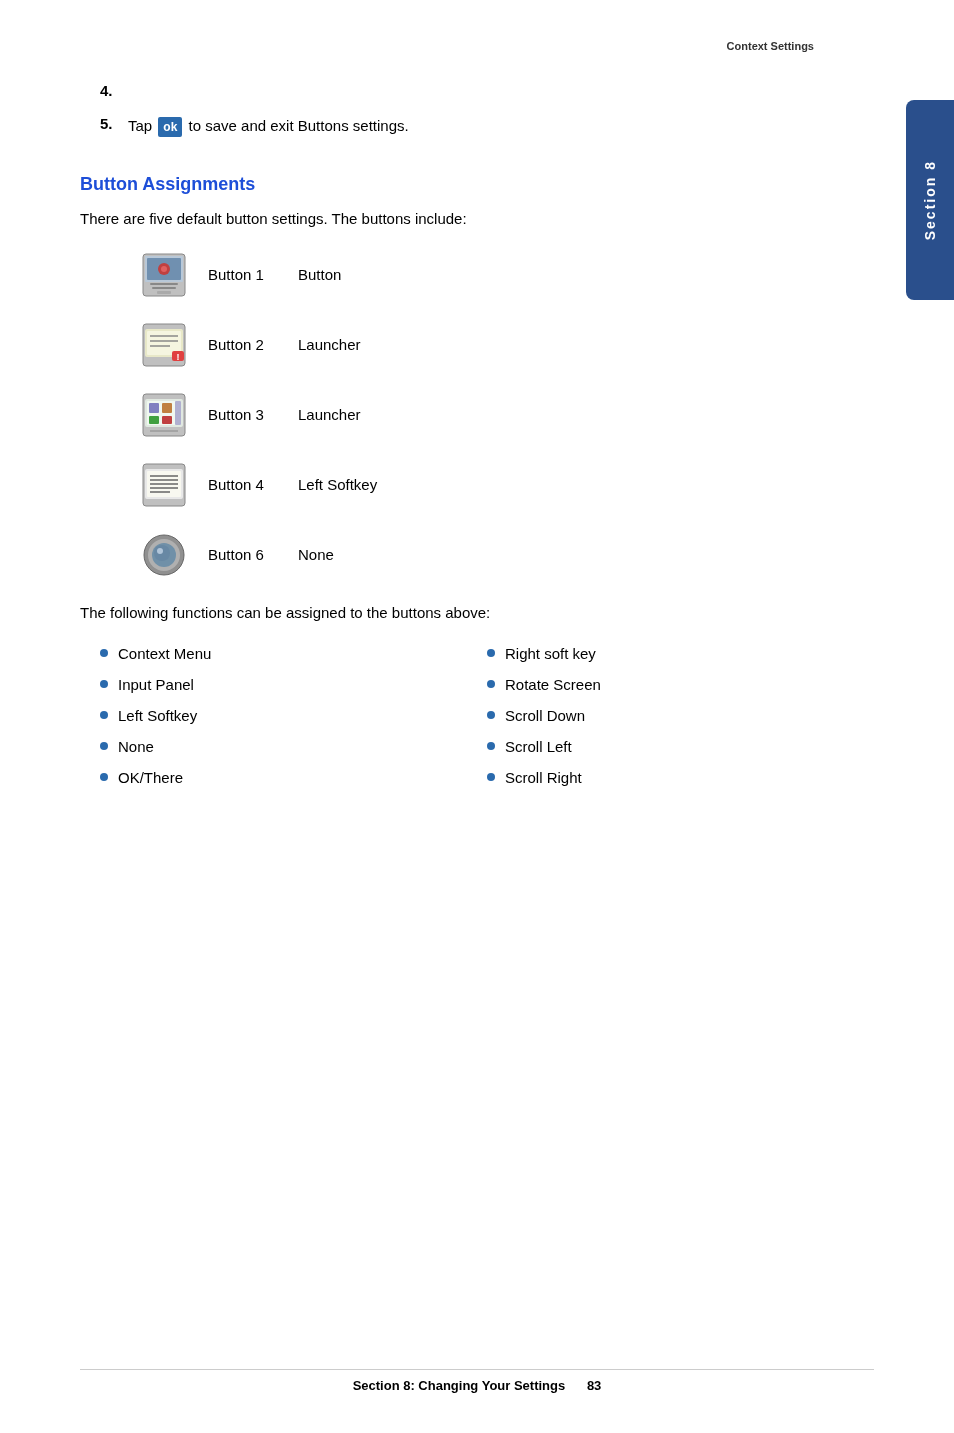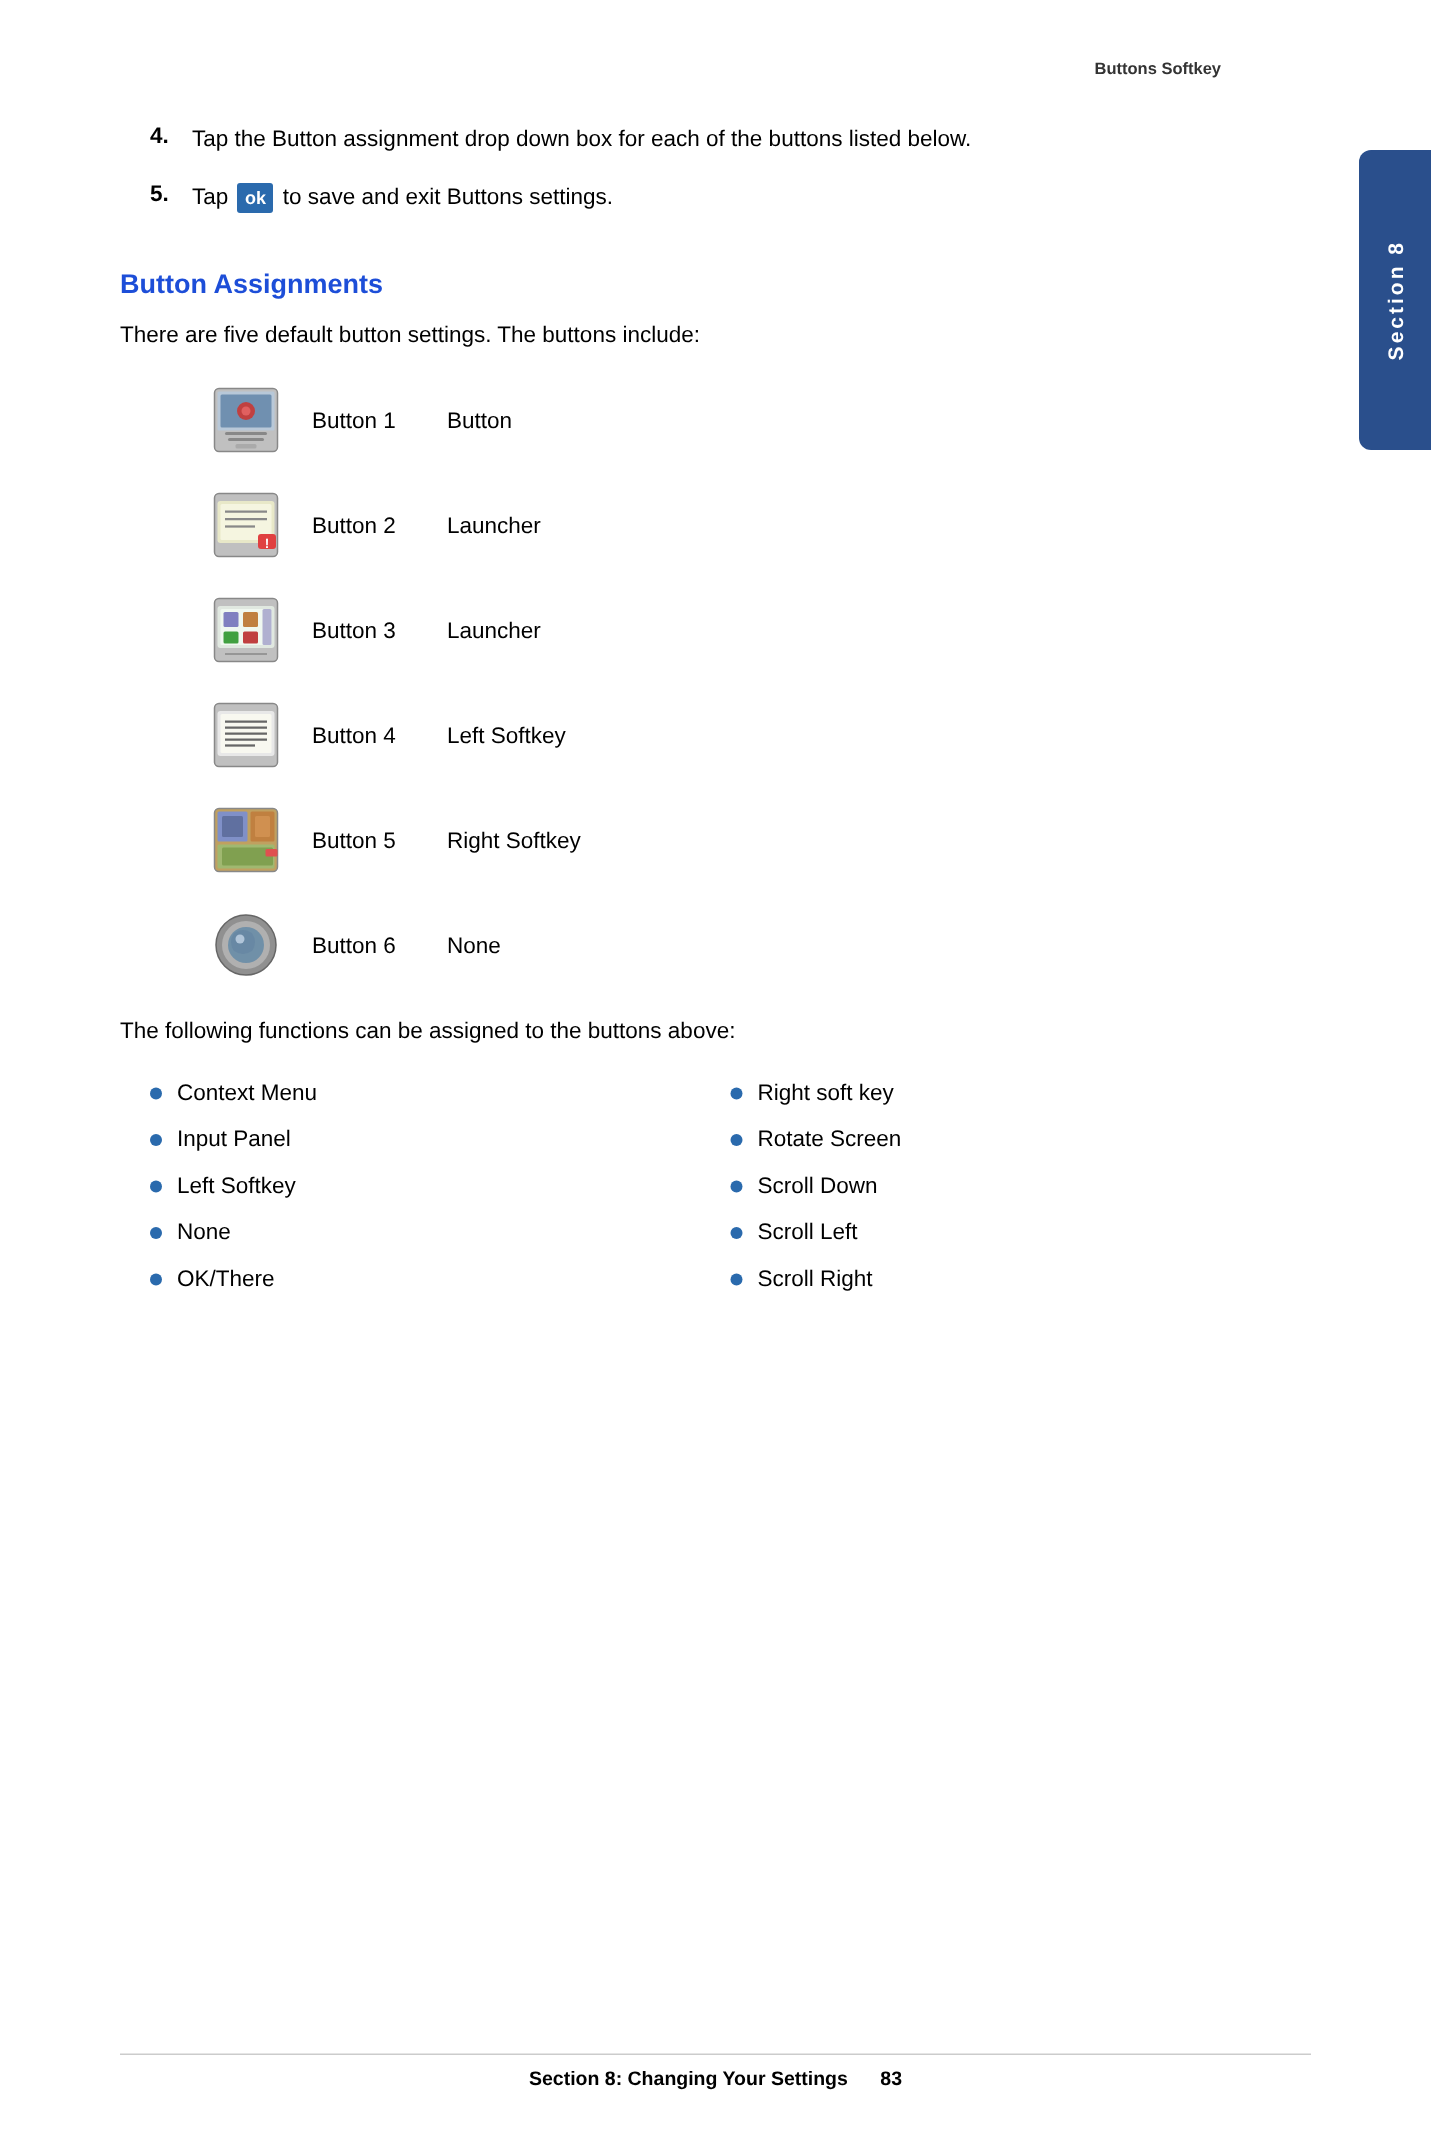--- a/index.html
+++ b/index.html
@@ -198,26 +198,25 @@
 </head>
 <body>
 
 <div class="page">
 
   <div class="section-tab">
     <span class="section-tab-text">Section 8</span>
   </div>
 
   <div class="header-line">
-    <span>Buttons Softkey</span>
+    <span>Context Settings</span>
   </div>
 
   <div class="step">
     <span class="step-number">4.</span>
-    <span class="step-text">Tap the Button assignment drop down box for each of the buttons listed below.</span>
   </div>
 
   <div class="step">
     <span class="step-number">5.</span>
     <span class="step-text">
       <span>Tap </span><span class="ok-badge">ok</span><span> to save and exit Buttons settings.</span>
     </span>
   </div>
 
   <div class="section-heading">Button Assignments</div>
@@ -288,36 +287,20 @@
           <line x1="8" y1="17" x2="36" y2="17" stroke="#666" stroke-width="1.5"></line>
           <line x1="8" y1="21" x2="36" y2="21" stroke="#666" stroke-width="1.5"></line>
           <line x1="8" y1="25" x2="36" y2="25" stroke="#666" stroke-width="1.5"></line>
           <line x1="8" y1="29" x2="28" y2="29" stroke="#666" stroke-width="1.5"></line>
         </svg>
       </div>
       <span class="btn-name">Button 4</span>
       <span class="btn-function">Left Softkey</span>
     </div>
 
-    <div class="button-row">
-      <div class="btn-icon">
-        <svg viewBox="0 0 44 44" xmlns="http://www.w3.org/2000/svg">
-          <rect x="1" y="1" width="42" height="42" rx="3" fill="#c0a060" stroke="#888" stroke-width="1"></rect>
-          <rect x="3" y="3" width="20" height="20" rx="1" fill="#8090c8"></rect>
-          <rect x="25" y="3" width="16" height="20" rx="1" fill="#c08040"></rect>
-          <rect x="3" y="25" width="38" height="16" rx="1" fill="#a0b870"></rect>
-          <rect x="6" y="6" width="14" height="14" rx="1" fill="#6070a0"></rect>
-          <rect x="28" y="6" width="10" height="14" rx="1" fill="#d09050"></rect>
-          <rect x="6" y="27" width="34" height="12" rx="1" fill="#80a050"></rect>
-          <rect x="35" y="28" width="8" height="5" rx="1" fill="#e05050"></rect>
-        </svg>
-      </div>
-      <span class="btn-name">Button 5</span>
-      <span class="btn-function">Right Softkey</span>
-    </div>
 
     <div class="button-row">
       <div class="btn-icon">
         <svg viewBox="0 0 44 44" xmlns="http://www.w3.org/2000/svg">
           <circle cx="22" cy="22" r="20" fill="#909090" stroke="#666" stroke-width="1"></circle>
           <circle cx="22" cy="22" r="16" fill="#b0b0b0"></circle>
           <circle cx="22" cy="22" r="12" fill="#7090a8"></circle>
           <path d="M 14 14 Q 20 10 26 14 Q 30 20 26 26 Q 20 30 14 26 Q 10 20 14 14 Z" fill="#6080a0" opacity="0.5"></path>
           <circle cx="18" cy="18" r="3" fill="#d0e0f0" opacity="0.7"></circle>
         </svg>

